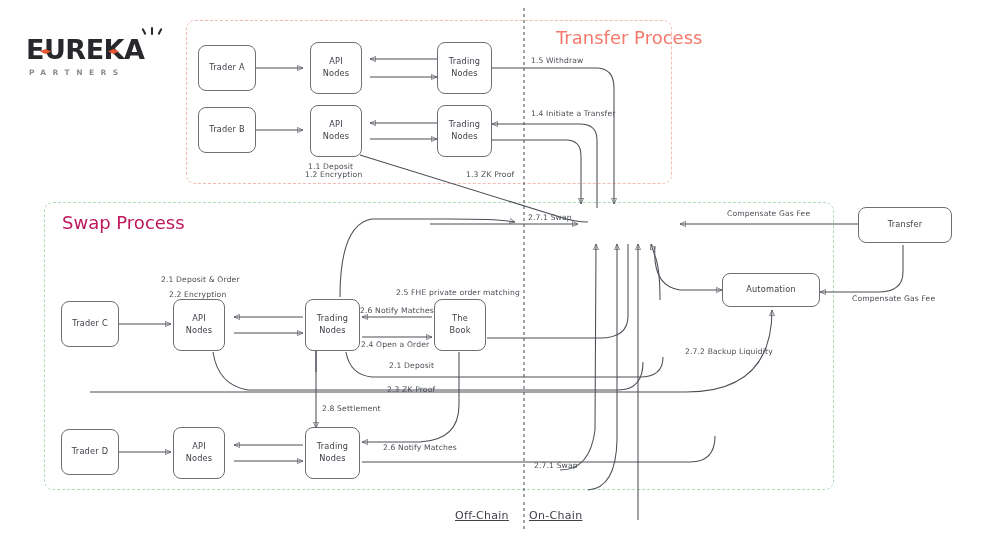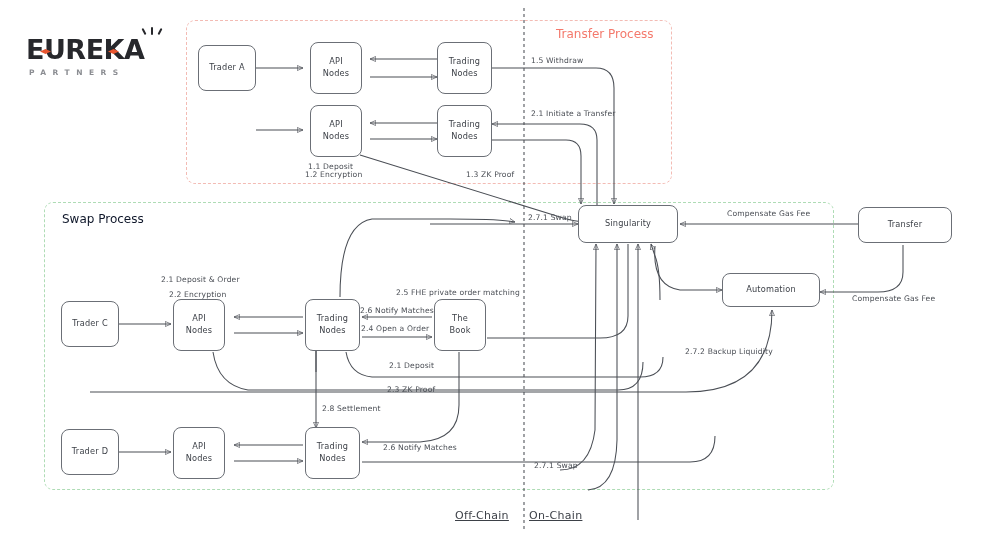--- a/index.html
+++ b/index.html
@@ -69,30 +69,30 @@
   #transfer-section {
     left: 186px; top: 20px; width: 486px; height: 164px;
     border: 1.4px dashed #f3bbb4;
   }
   #swap-section {
     left: 44px; top: 202px; width: 790px; height: 288px;
     border: 1.4px dashed #aedcb5;
   }
   .section-label {
     position: absolute;
-    font-size: 12px;
+    font-size: 18px;
     white-space: nowrap;
   }
   #transfer-label {
     left: 556px; top: 27px;
     color: #f4796c;
   }
   #swap-label {
     left: 62px; top: 212px;
-    color: #0f172a;
+    color: #be185d;
   }
 
   
   .node {
     position: absolute;
     box-sizing: border-box;
     border: 1.1px solid #6b6f76;
     border-radius: 8px;
     background: #ffffff;
     color: #3d4148;
@@ -231,20 +231,23 @@
   <div class="node" style="left:198px; top:45px; width:58px; height:46px;">
     <span>Trader A</span>
   </div>
   <div class="node" style="left:310px; top:42px; width:52px; height:52px;">
     <span>API<br>Nodes</span>
   </div>
   <div class="node" style="left:437px; top:42px; width:55px; height:52px;">
     <span>Trading<br>Nodes</span>
   </div>
 
+  <div class="node" style="left:198px; top:107px; width:58px; height:46px;">
+    <span>Trader B</span>
+  </div>
   <div class="node" style="left:310px; top:105px; width:52px; height:52px;">
     <span>API<br>Nodes</span>
   </div>
   <div class="node" style="left:437px; top:105px; width:55px; height:52px;">
     <span>Trading<br>Nodes</span>
   </div>
 
   <div class="node" style="left:61px; top:301px; width:58px; height:46px;justify-content:center;">
     <span>Trader C</span>
   </div>
@@ -261,41 +264,38 @@
   <div class="node" style="left:61px; top:429px; width:58px; height:46px;">
     <span>Trader D</span>
   </div>
   <div class="node" style="left:173px; top:427px; width:52px; height:52px;">
     <span>API<br>Nodes</span>
   </div>
   <div class="node" style="left:305px; top:427px; width:55px; height:52px;">
     <span>Trading<br>Nodes</span>
   </div>
 
-  <div class="node" style="left:578px; top:205px; width:100px; height:38px;">
-    <span>Singularity</span>
-  </div>
   <div class="node" style="left:722px; top:273px; width:98px; height:34px;">
     <span>Automation</span>
   </div>
   <div class="node" style="left:858px; top:207px; width:94px; height:36px;">
     <span>Transfer</span>
   </div>
 
   <div class="elabel" style="left:308px; top:162px;">1.1 Deposit</div>
   <div class="elabel" style="left:305px; top:170px;">1.2 Encryption</div>
   <div class="elabel" style="left:466px; top:170px;">1.3 ZK Proof</div>
-  <div class="elabel" style="left:531px; top:109px;">2.1 Initiate a Transfer</div>
+  <div class="elabel" style="left:531px; top:109px;">1.4 Initiate a Transfer</div>
   <div class="elabel" style="left:531px; top:56px;">1.5 Withdraw</div>
 
   <div class="elabel" style="left:161px; top:275px;">2.1 Deposit &amp; Order</div>
   <div class="elabel" style="left:169px; top:290px;">2.2 Encryption</div>
   <div class="elabel" style="left:396px; top:288px;">2.5 FHE private order matching</div>
   <div class="elabel" style="left:360px; top:306px;">2.6 Notify Matches</div>
-  <div class="elabel" style="left:361px; top:324px;">2.4 Open a Order</div>
+  <div class="elabel" style="left:361px; top:340px;">2.4 Open a Order</div>
   <div class="elabel" style="left:389px; top:361px;">2.1 Deposit</div>
   <div class="elabel" style="left:387px; top:385px;">2.3 ZK Proof</div>
   <div class="elabel" style="left:322px; top:404px;">2.8 Settlement</div>
   <div class="elabel" style="left:383px; top:443px;">2.6 Notify Matches</div>
   <div class="elabel" style="left:534px; top:461px;">2.7.1 Swap</div>
   <div class="elabel" style="left:528px; top:213px;">2.7.1 Swap</div>
   <div class="elabel" style="left:685px; top:347px;">2.7.2 Backup Liquidity</div>
   <div class="elabel" style="left:727px; top:209px;">Compensate Gas Fee</div>
   <div class="elabel" style="left:852px; top:294px;">Compensate Gas Fee</div>
 

